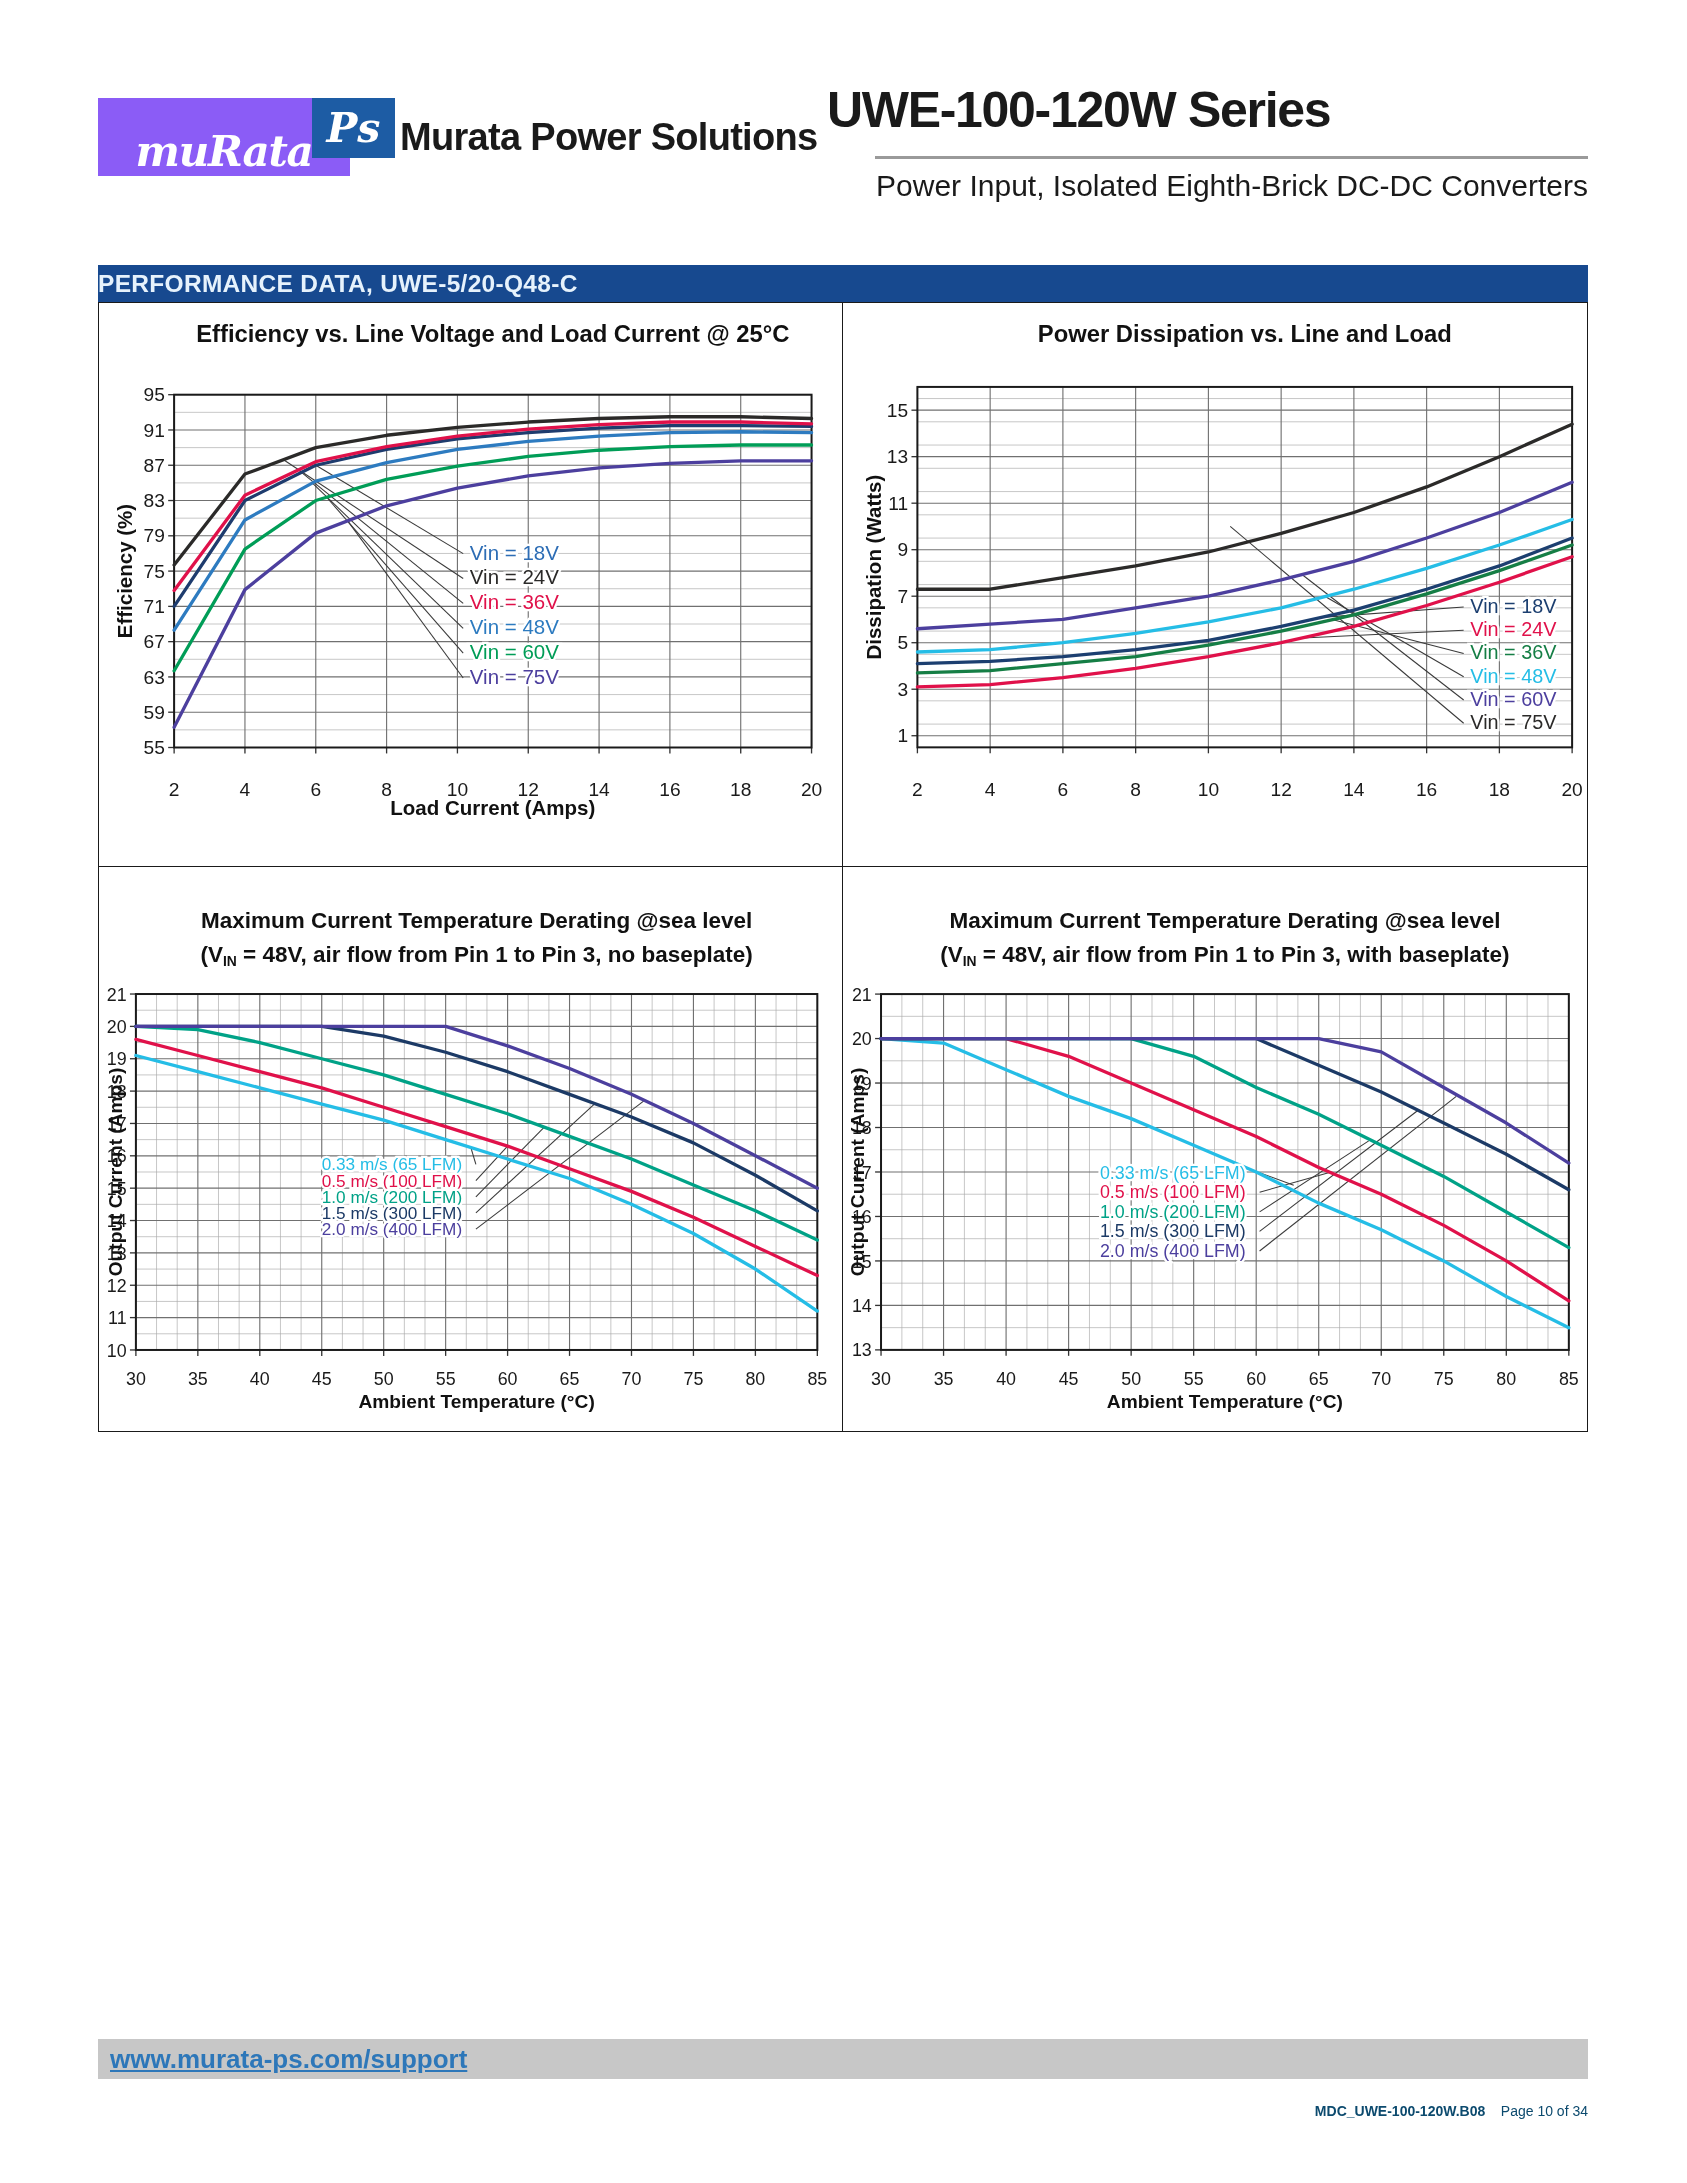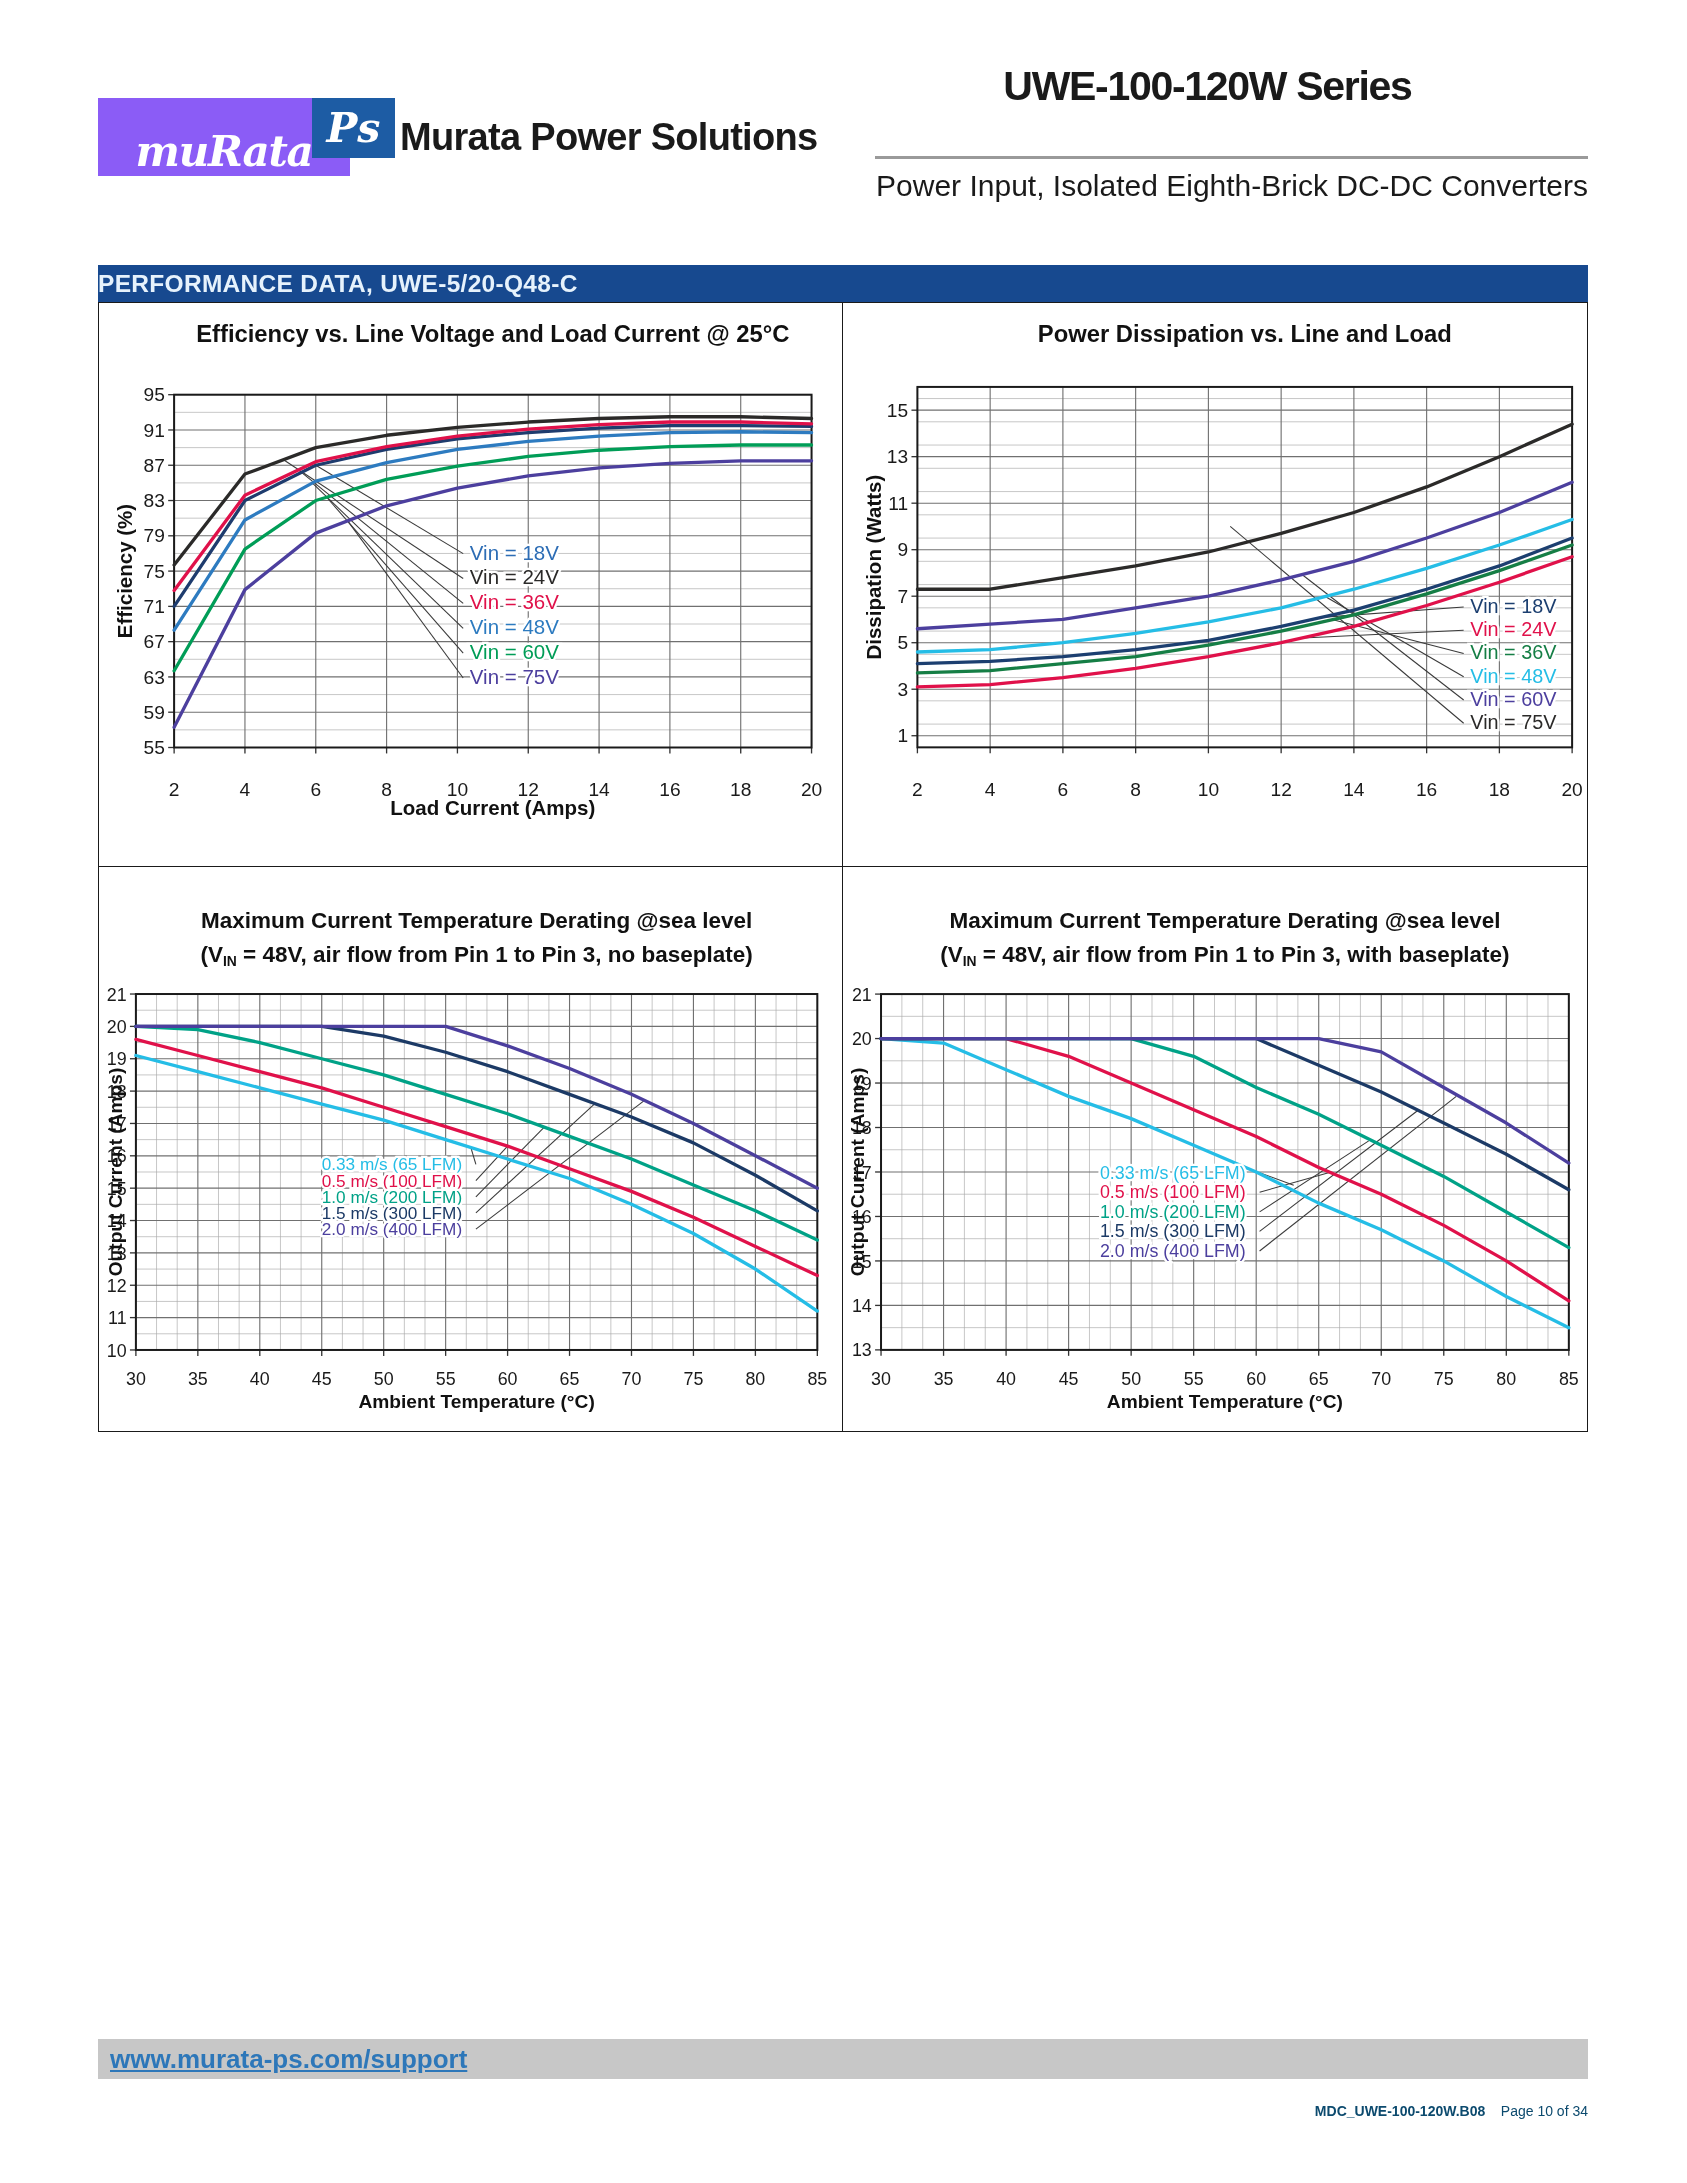--- a/index.html
+++ b/index.html
@@ -4,21 +4,21 @@
 <style>
   html,body{margin:0;padding:0;background:#fff;}
   body{width:1687px;height:2183px;position:relative;font-family:"Liberation Sans",sans-serif;color:#1a1a1a;}
   .abs{position:absolute;}
   
   .logo-red{left:98px;top:98px;width:252px;height:78px;background:#8b5cf6;display:flex;align-items:flex-end;justify-content:center;}
   .logo-blue{left:312px;top:98px;width:83px;height:60px;background:#1d5ca4;display:flex;align-items:center;justify-content:center;}
   .logo-murata-text{font-family:"DejaVu Serif",serif;font-style:italic;font-weight:bold;font-size:42px;color:#fff;letter-spacing:-1.3px;}
   .logo-ps-text{font-family:"DejaVu Serif",serif;font-style:italic;font-weight:bold;font-size:41px;color:#fff;}
   .brand{left:400px;top:98px;height:78px;display:flex;align-items:center;font-weight:bold;font-size:38px;letter-spacing:-0.7px;}
-  .series-title{left:827px;top:63px;width:761px;text-align:center;font-weight:bold;font-size:41px;letter-spacing:-1.3px;}
+  .series-title{left:827px;top:81px;width:761px;text-align:left;font-weight:bold;font-size:50px;letter-spacing:-1.3px;}
   .header-divider{left:875px;top:156px;width:713px;height:2.6px;background:#9a9a9a;}
   .subtitle{left:827px;top:169px;width:761px;text-align:right;font-size:30px;}
   
   .banner{left:98px;top:265px;width:1490px;height:38px;background:#17498f;display:flex;align-items:center;}
   .banner span{color:#e6f2fc;font-weight:bold;font-size:24.5px;letter-spacing:0.3px;}
   
   .charts-box{left:98px;top:302px;width:1490px;height:1130px;border:1.3px solid #1a1a1a;box-sizing:border-box;}
   .div-v{left:842px;top:302px;width:1.3px;height:1130px;background:#1a1a1a;}
   .div-h{left:98px;top:866px;width:1490px;height:1.3px;background:#1a1a1a;}
   .quad{overflow:hidden;}

